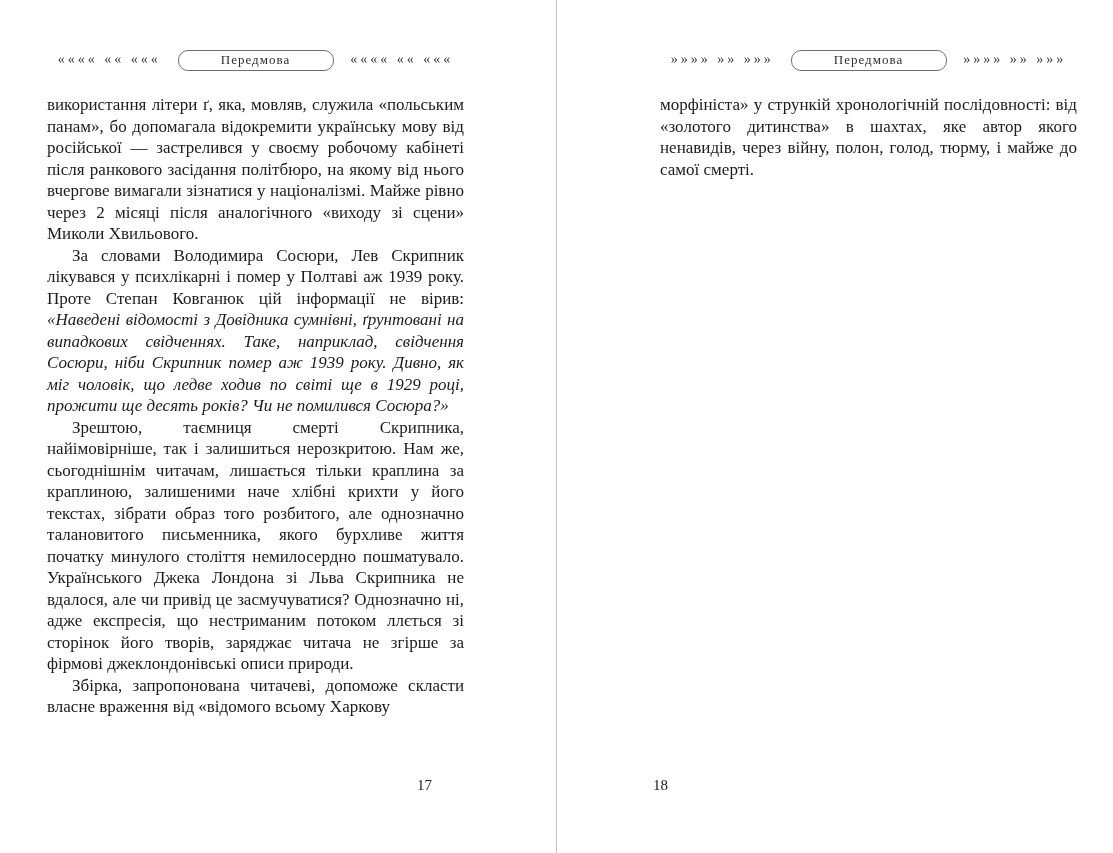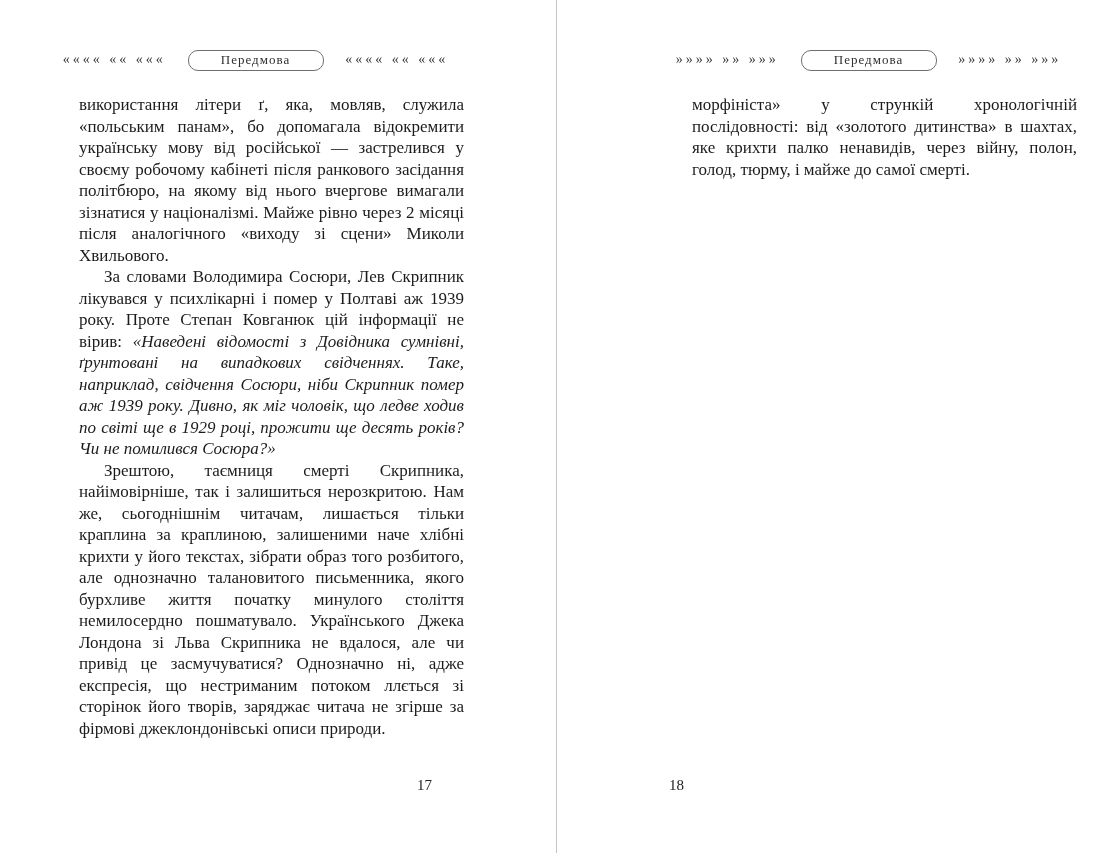--- a/index.html
+++ b/index.html
@@ -45,48 +45,46 @@
     letter-spacing: 3px;
     color: #3c3c3c;
     white-space: nowrap;
     overflow: hidden;
     user-select: none;
   }
   .title-box {
     flex: 0 0 auto;
     border: 1px solid #6f6f6f;
     border-radius: 10px;
-    width: 136px;
+    width: 156px;
     padding: 1px 0 2px;
     text-align: center;
     font-size: 13px;
     letter-spacing: 1px;
     color: #2e2e2e;
     margin: 0 6px;
   }
 
   .page-body {
     margin-top: 24px;
     font-size: 17px;
     line-height: 21.5px;
     text-align: justify;
     hyphens: auto;
-    margin-left: 32px;
     -webkit-hyphens: auto;
   }
   .page-body p { margin: 0; }
   p.indent { text-indent: 25px; font-family: Liberation Serif, serif; }
   .quote { font-style: italic; }
 
   .page-number {
     position: absolute;
     top: 777px;
     font-size: 15px;
     color: #222222;
-    margin-left: 16px;
   }
   .page-left  .page-number { right: 124px; }
   .page-right .page-number { left: 96px; }
 </style>
 </head>
 <body>
 
 <div class="spread">
 
   <div class="gutter"></div>
@@ -97,36 +95,37 @@
       <div class="page-header">
         <span class="ornament">«««« «« «««</span>
         <span class="title-box">Передмова</span>
         <span class="ornament">«««« «« «««</span>
       </div>
 
       <div class="page-body">
         <p class="para"><span>використання літери ґ, яка, мовляв, служила «польським панам», бо допомагала відокремити українську мову від російської — застрелився у своєму робочому кабінеті після ранкового засідання політбюро, на якому від нього вчергове вимагали зізнатися у націоналізмі. Майже рівно через 2 місяці після аналогічного «виходу зі сцени» Миколи Хвильового.</span></p>
         <p class="para indent"><span>За словами Володимира Сосюри, Лев Скрипник лікувався у психлікарні і помер у Полтаві аж 1939 року. Проте Степан Ковганюк цій інформації не вірив: </span><span class="quote">«Наведені відомості з Довідника сумнівні, ґрунтовані на випадкових свідченнях. Таке, наприклад, свідчення Сосюри, ніби Скрипник помер аж 1939 року. Дивно, як міг чоловік, що ледве ходив по світі ще в 1929 році, прожити ще десять років? Чи не помилився Сосюра?»</span></p>
         <p class="para indent"><span>Зрештою, таємниця смерті Скрипника, найімовірніше, так і залишиться нерозкритою. Нам же, сьогоднішнім читачам, лишається тільки краплина за краплиною, залишеними наче хлібні крихти у його текстах, зібрати образ того розбитого, але однозначно талановитого письменника, якого бурхливе життя початку минулого століття немилосердно пошматувало. Українського Джека Лондона зі Льва Скрипника не вдалося, але чи привід це засмучуватися? Однозначно ні, адже експресія, що нестриманим потоком ллється зі сторінок його творів, заряджає читача не згірше за фірмові джеклондонівські описи природи.</span></p>
+        <p class="para indent"><span>Збірка, запропонована читачеві, допоможе скласти власне враження від «відомого всьому Харкову</span></p>
       </div>
 
     </div>
     <div class="page-number">17</div>
   </div>
 
   <div class="page page-right">
     <div class="content">
 
       <div class="page-header">
         <span class="ornament">»»»» »» »»»</span>
         <span class="title-box">Передмова</span>
         <span class="ornament">»»»» »» »»»</span>
       </div>
 
       <div class="page-body">
-        <p class="para"><span>морфініста» у стрункій хронологічній послідовності: від «золотого дитинства» в шахтах, яке крихти палко ненавидів, через війну, полон, голод, тюрму, і майже до самої смерті.</span></p>
+        <p class="para"><span>морфініста» у стрункій хронологічній послідовності: від «золотого дитинства» в шахтах, яке автор якого ненавидів, через війну, полон, голод, тюрму, і майже до самої смерті.</span></p>
       </div>
 
     </div>
     <div class="page-number">18</div>
   </div>
 
 </div>
 
 </body></html>

